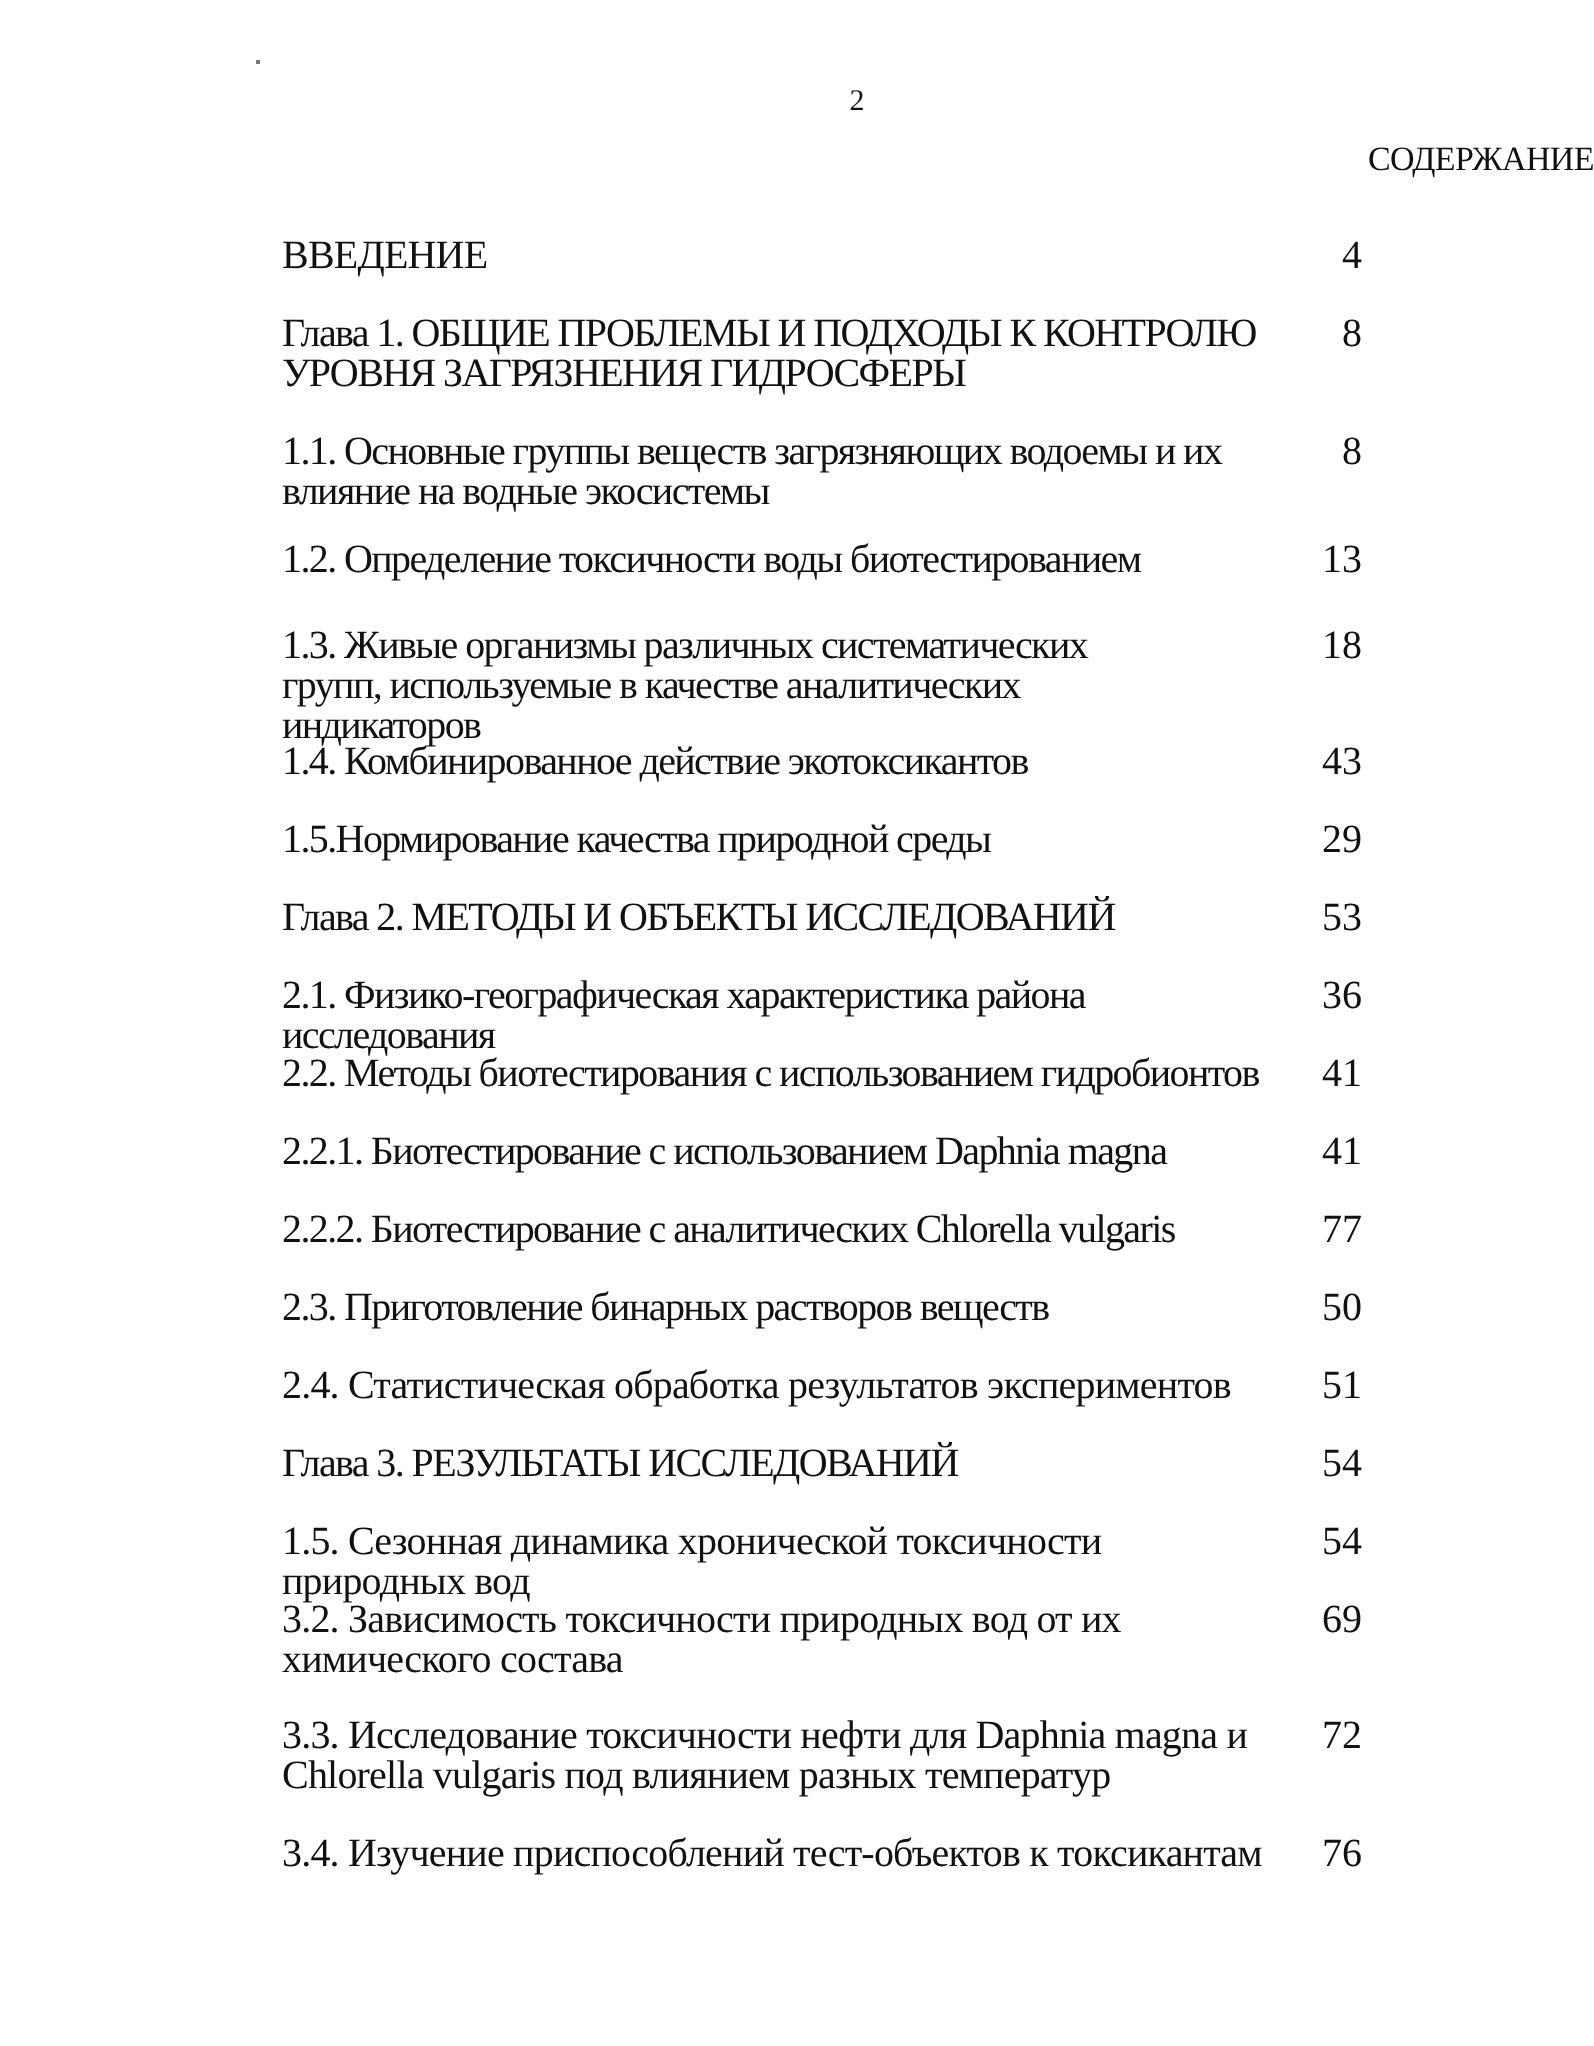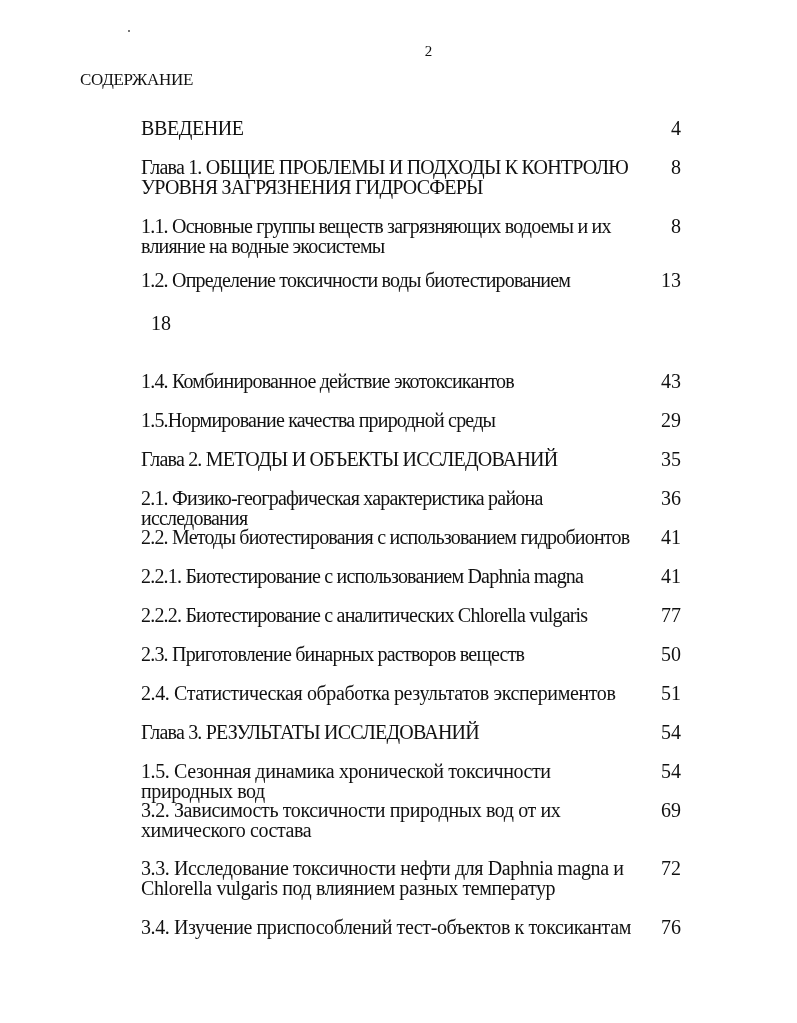--- a/index.html
+++ b/index.html
@@ -23,23 +23,23 @@
     text-align: center;
     font-size: 15px;
     padding-left: 60px;
     box-sizing: border-box;
   }
   .page-title {
     position: absolute;
     top: 70px;
     left: 0;
     width: 797px;
-    text-align: left;
+    text-align: right;
     font-size: 17px;
-    padding-left: 80px;
+    padding-left: 60px;
     box-sizing: border-box;
     letter-spacing: -0.3px;
   }
   .toc {
     position: absolute;
     left: 141px;
     width: 540px;
     top: 0;
   }
   .toc-entry {
@@ -91,33 +91,34 @@
   </div>
   <div class="toc-entry" style="top:216px">
     <span class="title cond">1.1.  Основные группы веществ загрязняющих водоемы и их влияние на водные экосистемы</span>
     <span class="page">8</span>
   </div>
   <div class="toc-entry" style="top:270px">
     <span class="title cond">1.2. Определение токсичности воды биотестированием</span>
     <span class="page">13</span>
   </div>
   <div class="toc-entry" style="top:313px">
+    <span class="title cond" style="width:420px">1.3. Живые организмы различных систематических групп, используемые в качестве аналитических индикаторов</span>
     <span class="page">18</span>
   </div>
   <div class="toc-entry" style="top:371px">
     <span class="title cond">1.4. Комбинированное действие экотоксикантов</span>
     <span class="page">43</span>
   </div>
   <div class="toc-entry" style="top:410px">
     <span class="title cond">1.5.Нормирование  качества природной среды</span>
     <span class="page">29</span>
   </div>
   <div class="toc-entry" style="top:449px">
     <span class="title cond">Глава 2. МЕТОДЫ И ОБЪЕКТЫ ИССЛЕДОВАНИЙ</span>
-    <span class="page">35</span>
+    <span class="page">53</span>
   </div>
   <div class="toc-entry" style="top:488px">
     <span class="title cond">2.1. Физико-географическая характеристика района исследования</span>
     <span class="page">36</span>
   </div>
   <div class="toc-entry" style="top:527px">
     <span class="title cond">2.2. Методы биотестирования с использованием гидробионтов</span>
     <span class="page">41</span>
   </div>
   <div class="toc-entry" style="top:566px">

